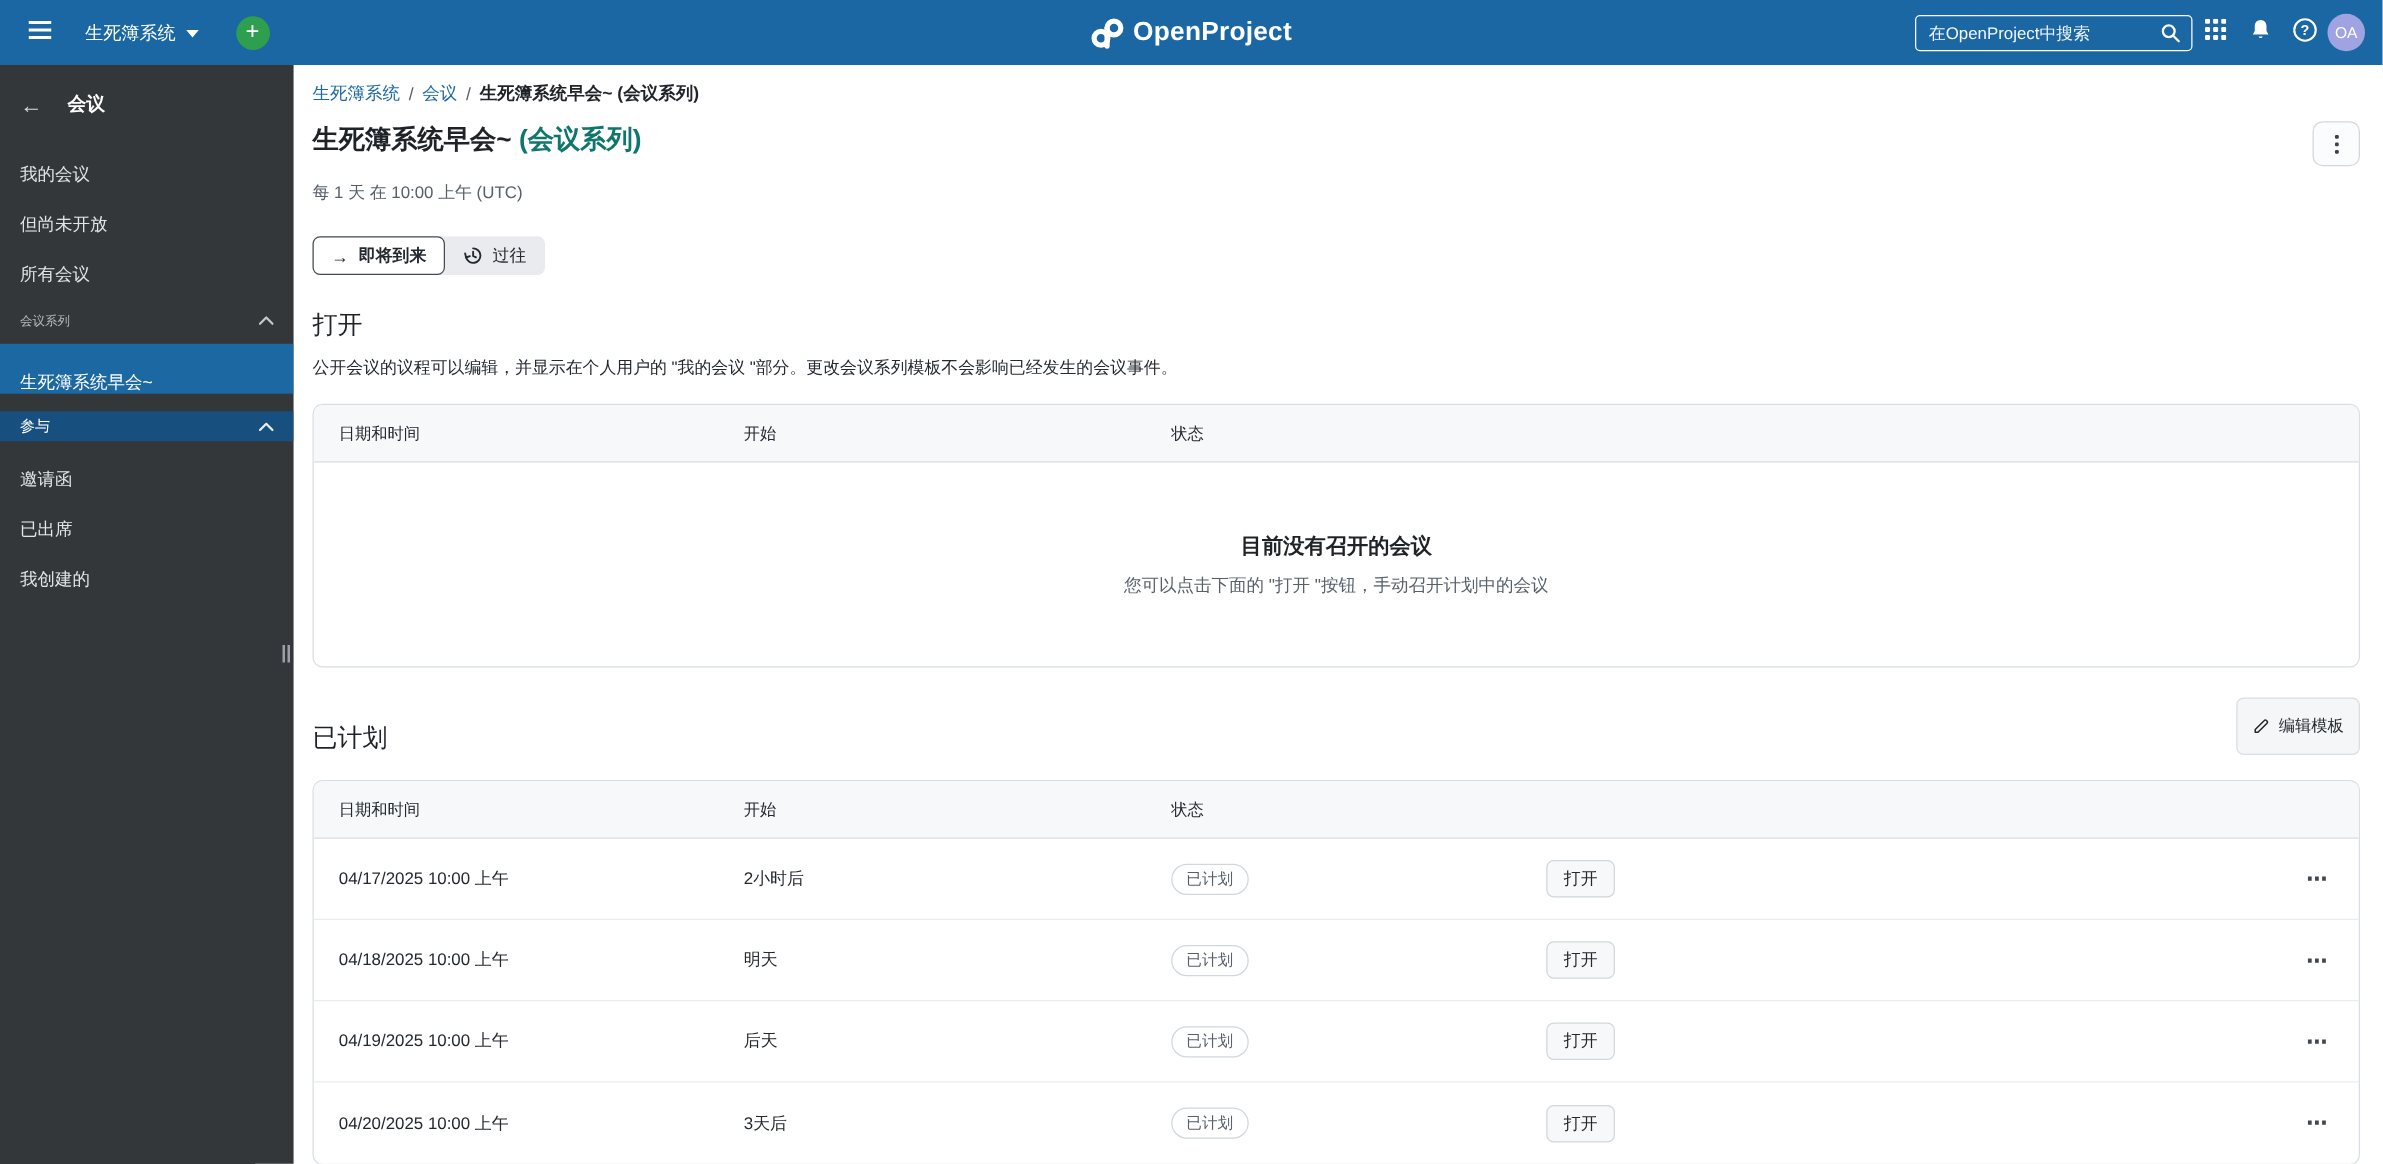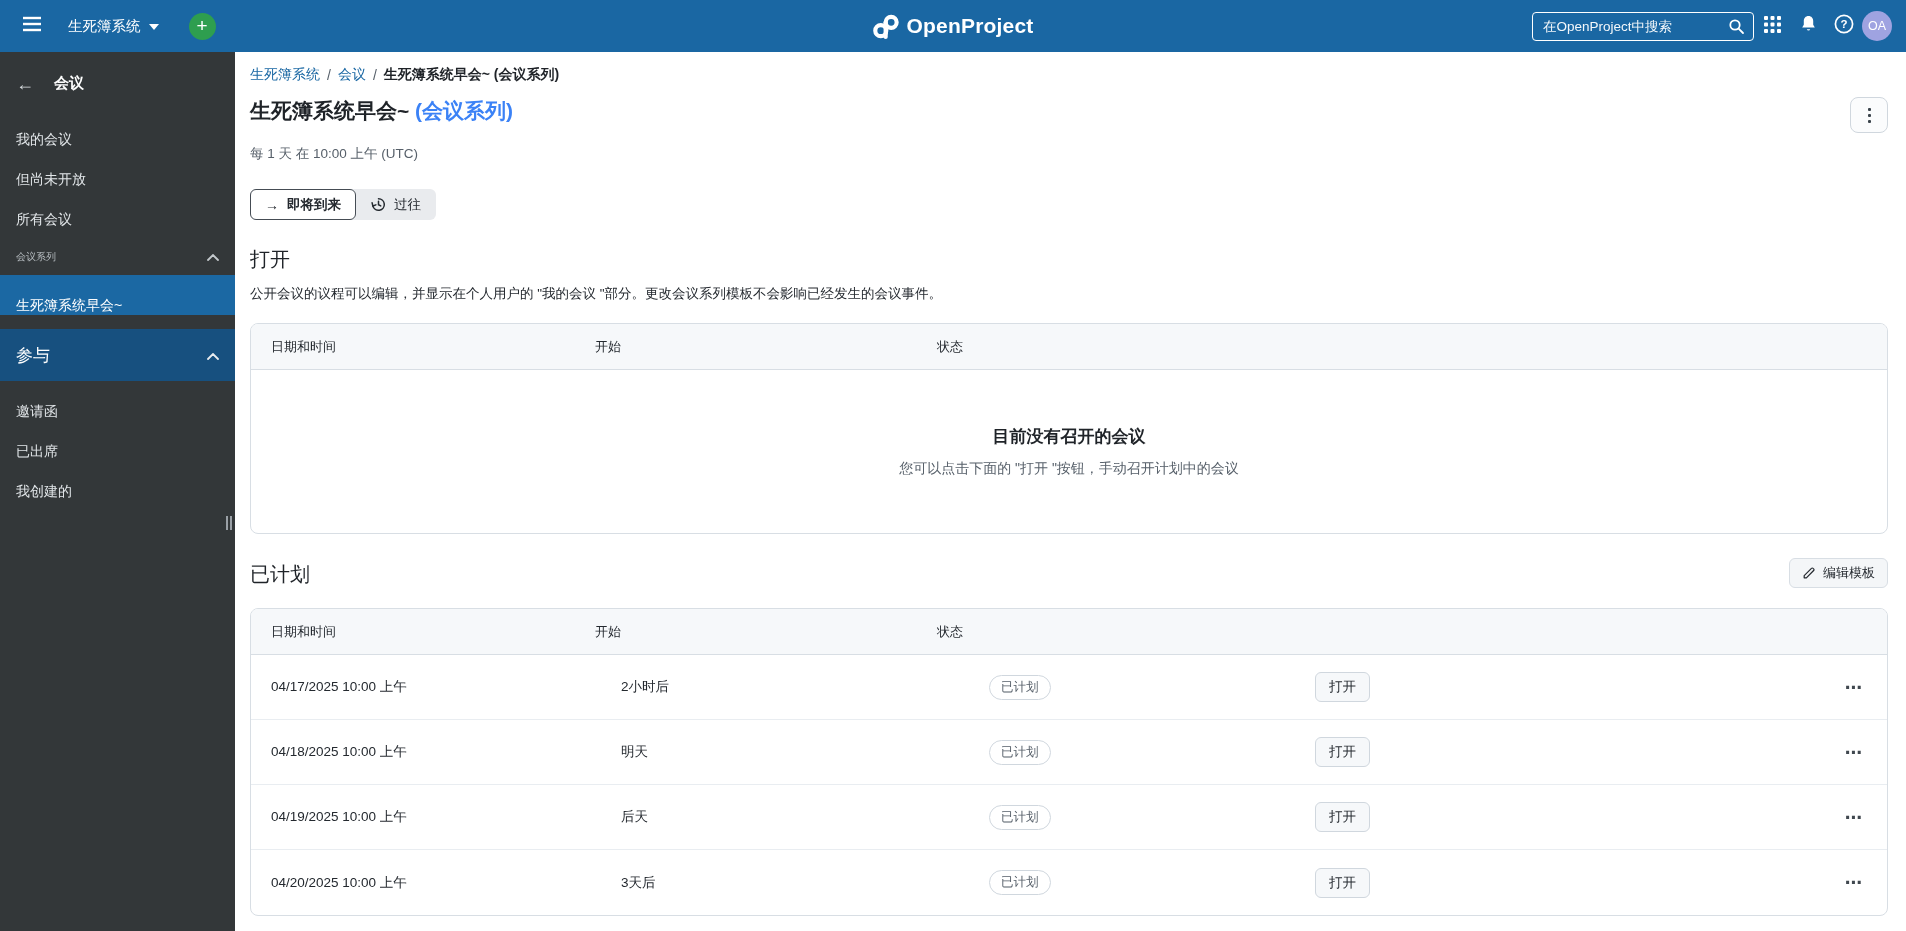--- a/index.html
+++ b/index.html
@@ -34,62 +34,62 @@
   
   .sidebar { position:absolute; top:52px; left:0; width:235px; height:879px; background:#333739; }
   .sidebar-title-row { display:flex; align-items:center; gap:20px; padding:22px 14px 16px 16px; }
   .sidebar-back { color:#d8dcdf; font-size:18px; cursor:pointer; line-height:1; }
   .sidebar-title { color:#fff; font-size:15px; font-weight:bold; }
   .side-item { display:flex; align-items:flex-end; height:40px; padding:0 16px; color:#e2e6e9;
     font-size:14px; cursor:pointer; }
   .side-section-hd { display:flex; align-items:center; justify-content:space-between; height:36px;
     padding:0 16px; color:#b4babe; font-size:10px; cursor:pointer; margin-top:10px; }
   .side-item.selected { background:#1b68a3; color:#fff; }
-  .side-section-hd.active-blue { background:#17507f; color:#fff; font-size:17px; margin-top:14px; height:52px; }
+  .side-section-hd.active-blue { background:#17507f; color:#fff; font-size:12px; margin-top:14px; height:24px; }
   .chev { flex:none; }
   .resize-handle { position:absolute; right:1px; top:458px; width:10px; height:26px; cursor:col-resize;
     display:flex; align-items:center; justify-content:center; gap:2px; }
   .resize-handle i { display:block; width:2px; height:14px; background:#9aa0a6; }
 
   
   .main { position:absolute; top:52px; left:235px; width:1671px; height:879px; background:#fff;
     padding:14px 18px 0 15px; overflow:hidden; }
   .breadcrumb { font-size:14px; color:#57606a; display:flex; gap:7px; align-items:center; }
   .breadcrumb a { color:#1a67a3; text-decoration:none; cursor:pointer; }
   .breadcrumb .crumb-current { color:#1f2328; font-weight:bold; }
   .title-row { display:flex; align-items:flex-start; justify-content:space-between; margin-top:13px; }
   .page-title { font-size:21px; font-weight:bold; color:#1f2328; }
-  .page-title .suffix { color:#3b82f6; }
+  .page-title .suffix { color:#0f766e; }
   .kebab-btn { width:38px; height:36px; border:1px solid #d0d7de; border-radius:8px; background:#fbfcfd;
     display:flex; flex-direction:column; align-items:center; justify-content:center; gap:3px; cursor:pointer; }
   .kebab-btn i { width:3px; height:3px; background:#3a434b; border-radius:1px; }
   .subtitle { margin-top:12px; font-size:13.5px; color:#57606a; }
 
   .seg-group { display:inline-flex; margin-top:26px; background:#e9ebee; border-radius:6px; }
   .seg-btn { display:inline-flex; align-items:center; gap:8px; height:31px; padding:0 14px;
     font-size:13.5px; color:#24292f; cursor:pointer; border-radius:6px; border:1px solid transparent; }
   .seg-btn.active { background:#fff; border-color:#454c54; font-weight:bold; }
   .seg-arrow { font-size:14px; }
 
   .section-heading { font-size:20px; color:#1f2328; font-weight:normal; margin-top:26px; }
   .section-desc { font-size:13.5px; color:#24292f; margin-top:12px; }
   .section-hd-row { display:flex; align-items:flex-end; justify-content:space-between; margin-top:24px; }
-  .edit-tpl-btn { display:inline-flex; align-items:center; gap:7px; height:30px; padding:0 12px;
+  .edit-tpl-btn { display:inline-flex; align-items:center; gap:7px; height:46px; padding:0 12px;
     background:#f4f6f8; border:1px solid #d8dee4; border-radius:6px; font-size:13px; color:#24292f;
     cursor:pointer; font-family:inherit; }
 
   .card { border:1px solid #d8dee4; border-radius:8px; margin-top:20px; overflow:hidden; background:#fff; }
   .tbl-grid { display:grid; grid-template-columns:324px 342px 300px 1fr 76px; align-items:center;
     padding-left:20px; }
   .tbl-head { background:#f6f8fa; height:46px; border-bottom:1px solid #d8dee4;font-family:Liberation Serif, serif; }
   .tbl-head .th { font-size:13px; color:#24292f; }
   .empty-body { height:163px; display:flex; flex-direction:column; align-items:center; justify-content:center; gap:12px; }
   .empty-title { font-size:17px; font-weight:bold; color:#1f2328; }
   .empty-sub { font-size:14px; color:#57606a; }
-  .tbl-row { height:65px; border-bottom:1px solid #e9edf1; font-size:13.5px; color:#24292f;gap:26px; }
+  .tbl-row { height:65px; border-bottom:1px solid #e9edf1; font-size:13.5px; color:#24292f; }
   .tbl-row:last-child { border-bottom:none; }
   .badge { display:inline-block; padding:3px 11px; border:1px solid #d0d7de; border-radius:999px;
     font-size:12.5px; color:#57606a; background:#fff; justify-self:start; }
   .open-btn { justify-self:start; height:30px; padding:0 13px; background:#f6f8fa; border:1px solid #d0d7de;
     border-radius:6px; font-size:13.5px; color:#24292f; cursor:pointer; font-family:inherit; }
   .row-kebab { justify-self:end; padding-right:24px; color:#40484f; font-size:17px; font-weight:bold;
     letter-spacing:1px; cursor:pointer; line-height:1; }
 </style>
 </head>
 <body>

